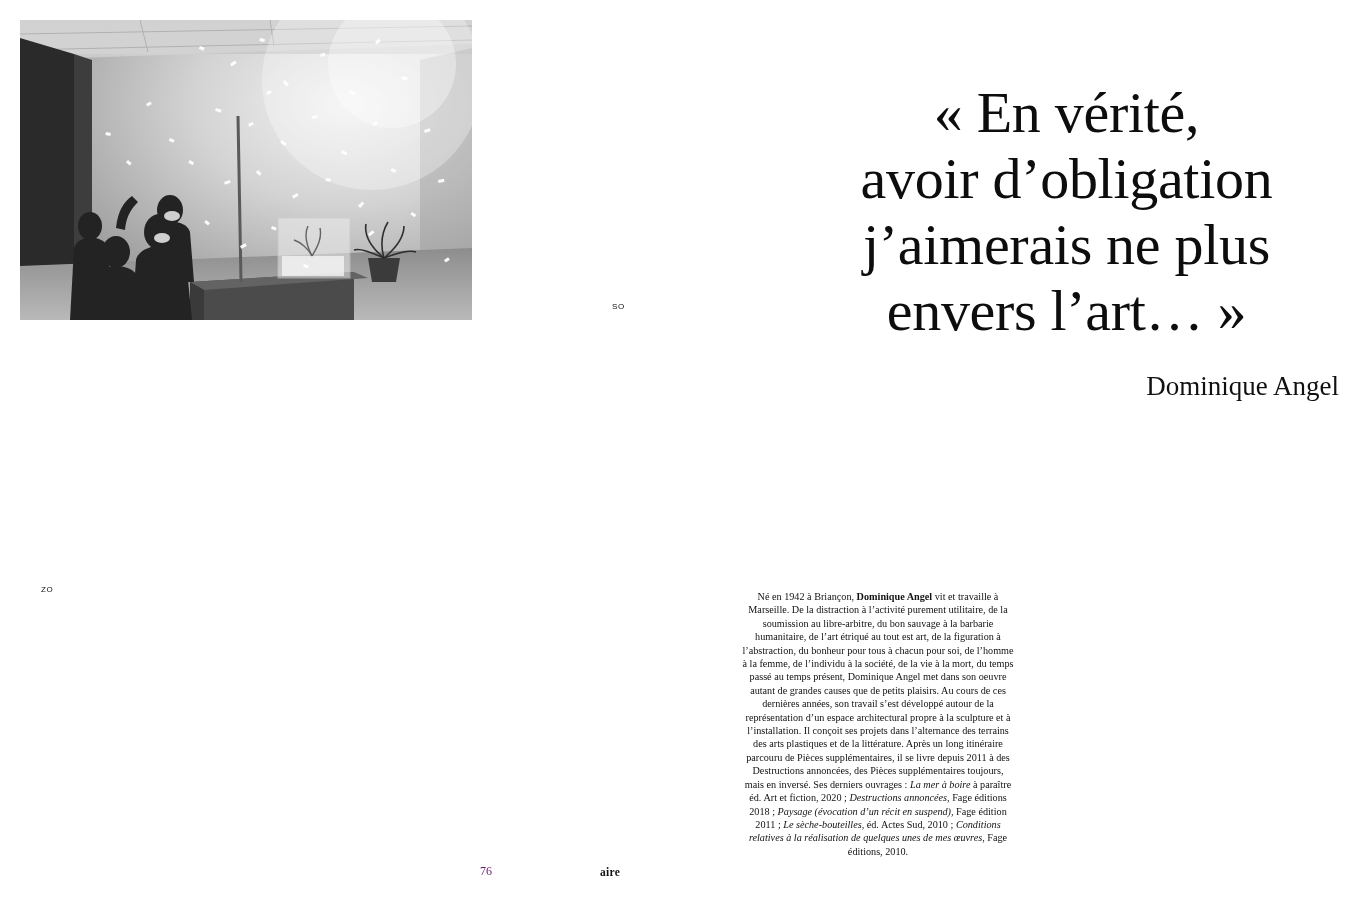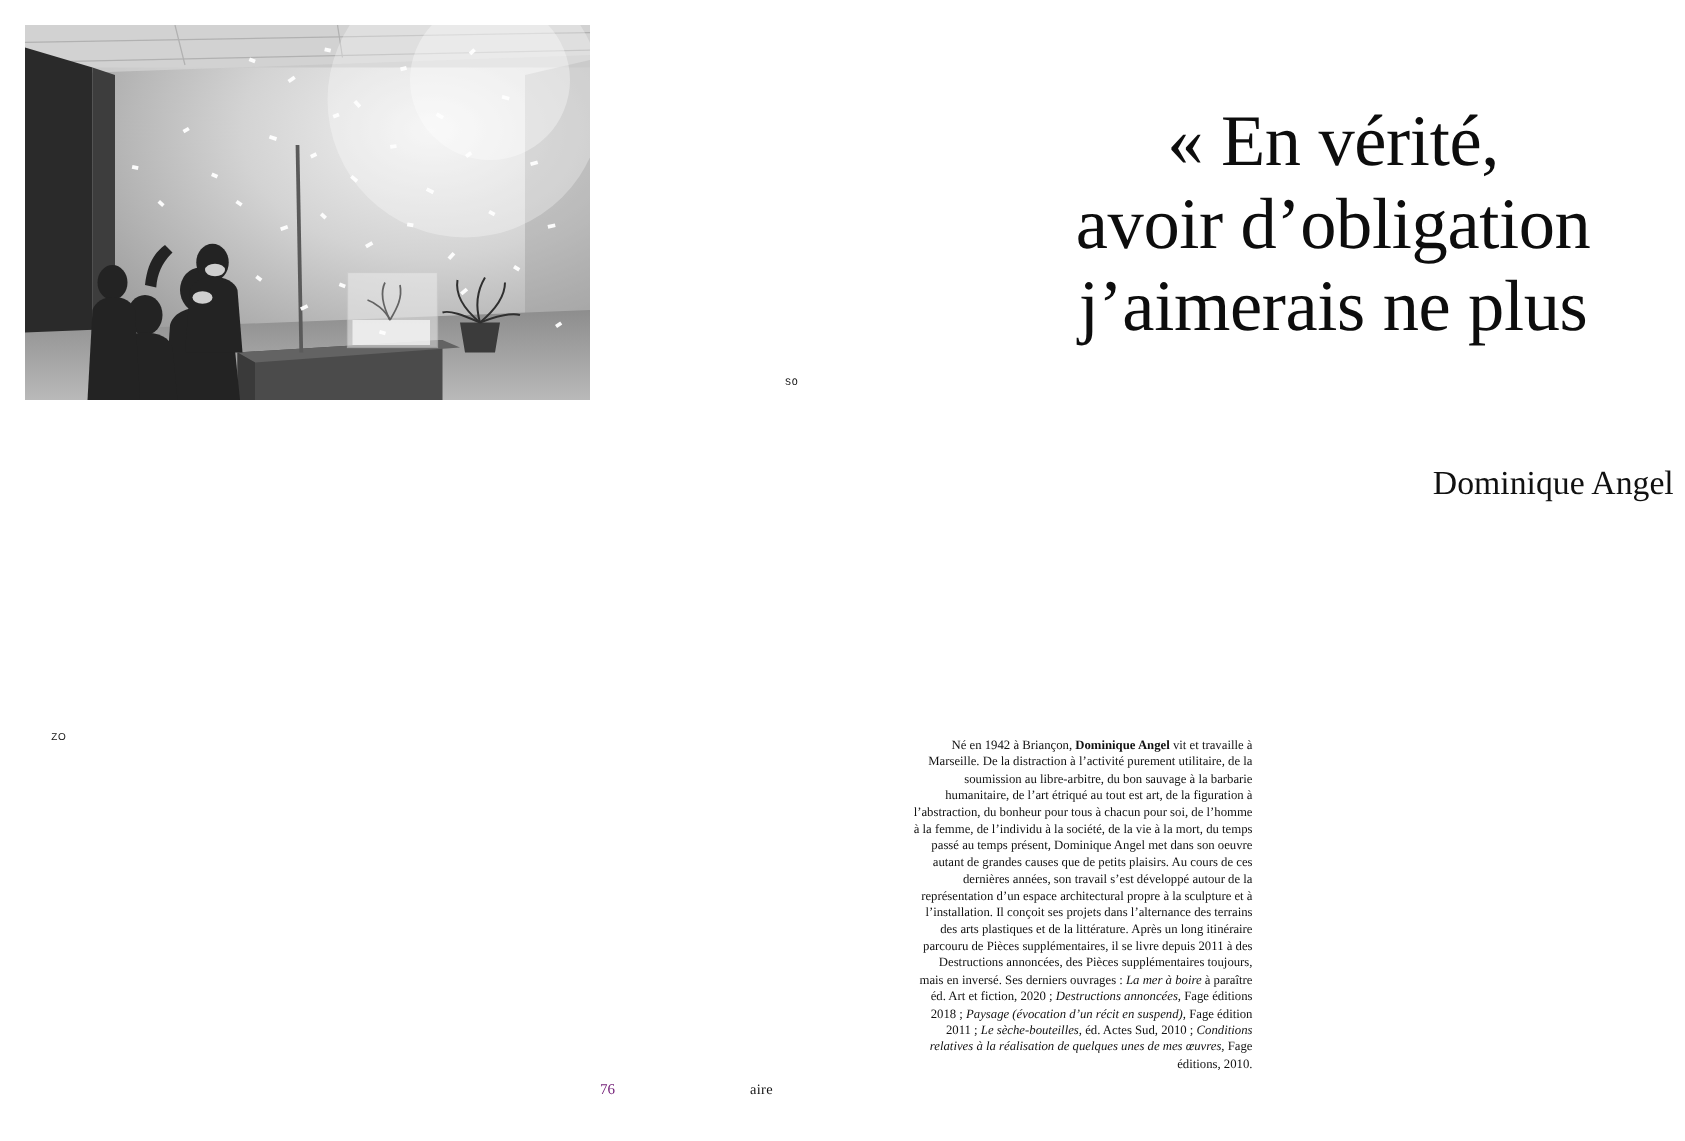--- a/index.html
+++ b/index.html
@@ -51,23 +51,23 @@
     line-height: 13px;
     font-weight: 700;
     color: #111;
     letter-spacing: 0.1px;
   }
   .caption .it { font-style: italic; }
 
   
   .marker-so {
     position: absolute;
-    left: 628px;
+    left: 612px;
     top: 302px;
-    font-family: Liberation Mono, monospace;
+    font-family: Liberation Sans, sans-serif;
     font-size: 8px;
     letter-spacing: 0.6px;
     color: #111;
   }
   .marker-zo {
     position: absolute;
     left: 41px;
     top: 585px;
     font-family: "Liberation Sans", sans-serif;
     font-size: 8px;
@@ -96,27 +96,27 @@
     text-align: right;
     font-family: "Liberation Serif", serif;
     font-size: 27px;
     line-height: 32px;
     color: #111;
   }
 
   
   .bio {
     position: absolute;
-    left: 56px;    
+    left: 68px;    
     top: 590px;
     width: 272px;
     font-family: "Liberation Serif", serif;
     font-size: 10.2px;
     line-height: 13.4px;
-    text-align: right;
+    text-align: center;
     color: #111;
     hyphens: none;
   }
   .bio b { font-weight: 700; }
   .bio i { font-style: italic; }
 
   
   .folio-left {
     position: absolute;
     left: 480px;
@@ -126,20 +126,21 @@
     color: #701a75;
   }
   .footer-center {
     position: absolute;
     left: 600px;
     top: 866px;
     font-family: "Liberation Serif", serif;
     font-size: 11.5px;
     color: #111;
     letter-spacing: 0.3px;
+    font-weight: bold;
   }
 </style>
 </head>
 <body>
 
 <div class="page-left">
 
   <div class="photo-frame">
     <svg class="photo-svg" viewBox="0 0 452 300" preserveAspectRatio="none">
       <defs>
@@ -266,20 +267,21 @@
 
   <div class="folio-left">76</div>
 </div>
 
 <div class="page-right">
 
   <div class="quote">
     <div>« En vérité,</div>
     <div>avoir d’obligation</div>
     <div>j’aimerais ne plus</div>
+    <div>envers l’art… »</div>
   </div>
 
   <div class="attrib">Dominique Angel</div>
 
   <div class="bio">Né en 1942 à Briançon, <b>Dominique Angel</b> vit et travaille à Marseille. De la distraction à l’activité purement utilitaire, de la soumission au libre-arbitre, du bon sauvage à la barbarie humanitaire, de l’art étriqué au tout est art, de la figuration à l’abstraction, du bonheur pour tous à chacun pour soi, de l’homme à la femme, de l’individu à la société, de la vie à la mort, du temps passé au temps présent, Dominique Angel met dans son oeuvre autant de grandes causes que de petits plaisirs. Au cours de ces dernières années, son travail s’est développé autour de la représentation d’un espace architectural propre à la sculpture et à l’installation. Il conçoit ses projets dans l’alternance des terrains des arts plastiques et de la littérature. Après un long itinéraire parcouru de Pièces supplémentaires, il se livre depuis 2011 à des Destructions annoncées, des Pièces supplémentaires toujours, mais en inversé. Ses derniers ouvrages : <i>La mer à boire</i> à paraître éd. Art et fiction, 2020 ; <i>Destructions annoncées</i>, Fage éditions 2018 ; <i>Paysage (évocation d’un récit en suspend)</i>, Fage édition 2011 ; <i>Le sèche-bouteilles</i>, éd. Actes Sud, 2010 ; <i>Conditions relatives à la réalisation de quelques unes de mes œuvres</i>, Fage éditions, 2010.</div>
 
 </div>
 
 <div class="footer-center">aire</div>
 

